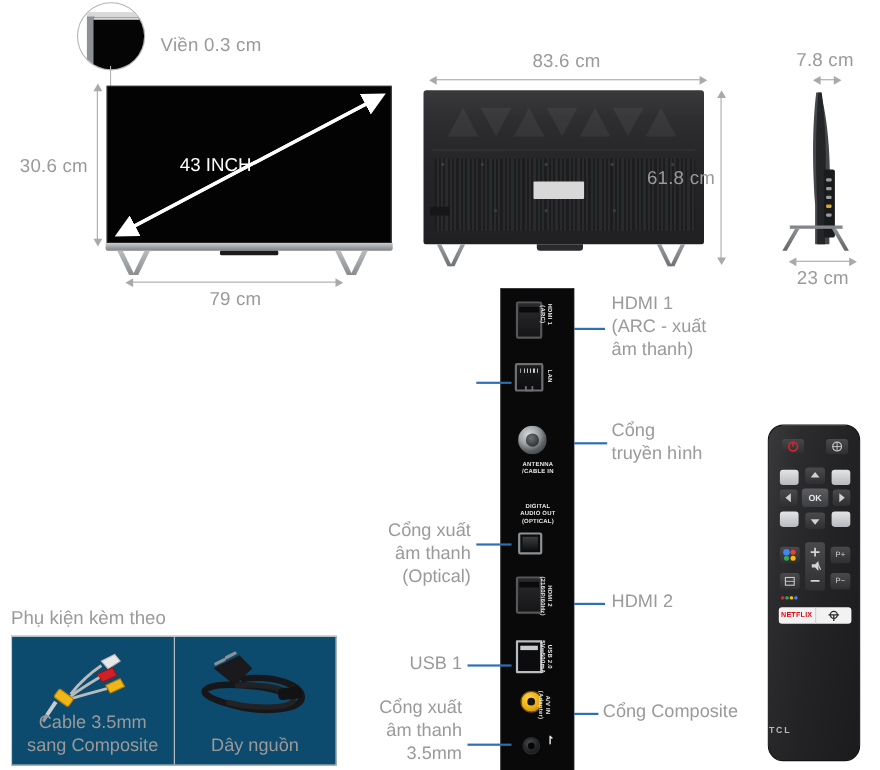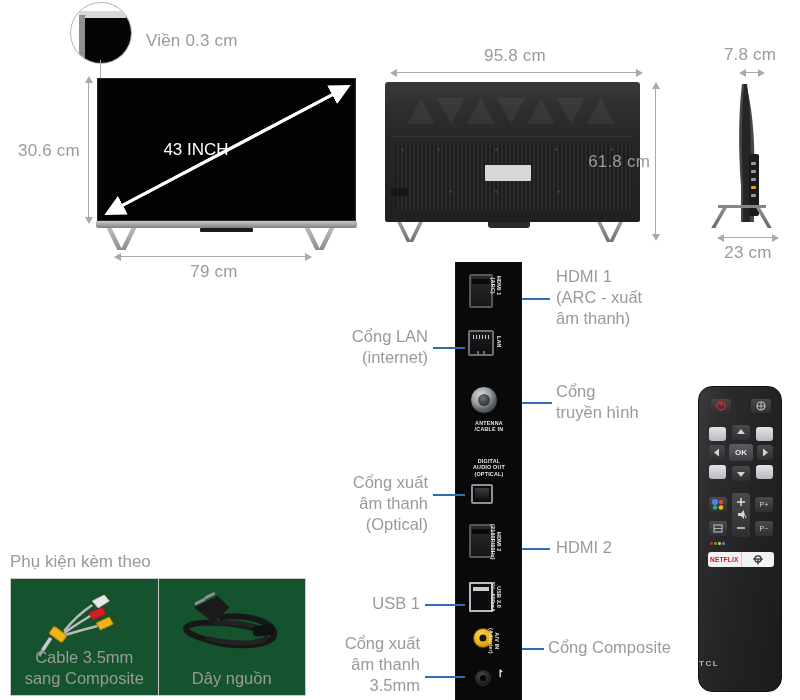--- a/index.html
+++ b/index.html
@@ -169,21 +169,21 @@
   .port-silk.vert {
     transform: rotate(90deg);
     transform-origin: 0 0;
   }
 
   
   .lead { position:absolute; background:#2f6fb3; height:1.6px; }
 
   
   #acc-title { color:#9a9a9a; font-size:17px; }
-  #acc-box { border:1px solid #c9c9c9; display:flex; background:#14532d; }
+  #acc-box { border:1px solid #c9c9c9; display:flex; background:#0c4a6e; }
   .acc-cell { flex:1; position:relative; display:flex; flex-direction:column; align-items:center; justify-content:flex-end; }
   .acc-cell + .acc-cell { border-left:1px solid #c9c9c9; }
   .acc-caption { color:#9a9a9a; font-size:16.5px; line-height:21px; text-align:center; padding-bottom:6px; }
   .acc-art { position:absolute; top:10px; left:0; right:0; height:74px; }
 
   
   #remote-body {
     background: linear-gradient(100deg,#3a3a3c 0%,#2c2c2e 22%,#232325 55%,#1b1b1d 100%);
     border-radius: 14px;
     border:1px solid #121214;
@@ -250,21 +250,21 @@
     <div class="ahead left" style="left:114px;top:252.5px;"></div>
     <div class="ahead right" style="left:305px;top:252.5px;"></div>
     <div class="abs dim-label" style="left:214px;top:262px;transform:translateX(-50%);">79 cm</div>
   </div>
 
   <div class="abs" id="back-view" style="left:380px;top:40px;width:290px;height:230px;">
 
     <div class="ln h" style="left:15px;top:32px;width:245px;"></div>
     <div class="ahead left" style="left:10px;top:28.5px;"></div>
     <div class="ahead right" style="left:256px;top:28.5px;"></div>
-    <div class="abs dim-label" style="left:135px;top:6px;transform:translateX(-50%);">95.8 cm</div>
+    <div class="abs dim-label" style="left:135px;top:6px;transform:translateX(-50%);">83.6 cm</div>
 
     <div class="abs" id="tv-back-body" style="left:5px;top:42px;width:255px;height:140px;">
 
       <div class="tri up" style="left:22px;top:16px;"></div>
       <div class="tri down" style="left:52px;top:16px;"></div>
       <div class="tri up" style="left:82px;top:16px;"></div>
       <div class="tri down" style="left:112px;top:16px;"></div>
       <div class="tri up" style="left:142px;top:16px;"></div>
       <div class="tri down" style="left:172px;top:16px;"></div>
       <div class="tri up" style="left:202px;top:16px;"></div>
@@ -359,24 +359,20 @@
   </div>
 
   <div class="lead" style="left:522px;top:298px;width:28px;"></div>
   <div class="abs callout-label l" style="left:556px;top:266px;">
     <div>HDMI 1</div>
     <div>(ARC - xuất</div>
     <div>âm thanh)</div>
   </div>
 
   <div class="lead" style="left:433px;top:347px;width:32px;"></div>
-  <div class="abs callout-label r" style="left:280px;top:326px;width:148px;">
-    <div>Cổng LAN</div>
-    <div>(internet)</div>
-  </div>
 
   <div class="lead" style="left:522px;top:402px;width:30px;"></div>
   <div class="abs callout-label l" style="left:556px;top:381px;">
     <div>Cổng</div>
     <div>truyền hình</div>
   </div>
 
   <div class="lead" style="left:433px;top:494px;width:32px;"></div>
   <div class="abs callout-label r" style="left:270px;top:472px;width:158px;">
     <div>Cổng xuất</div>

